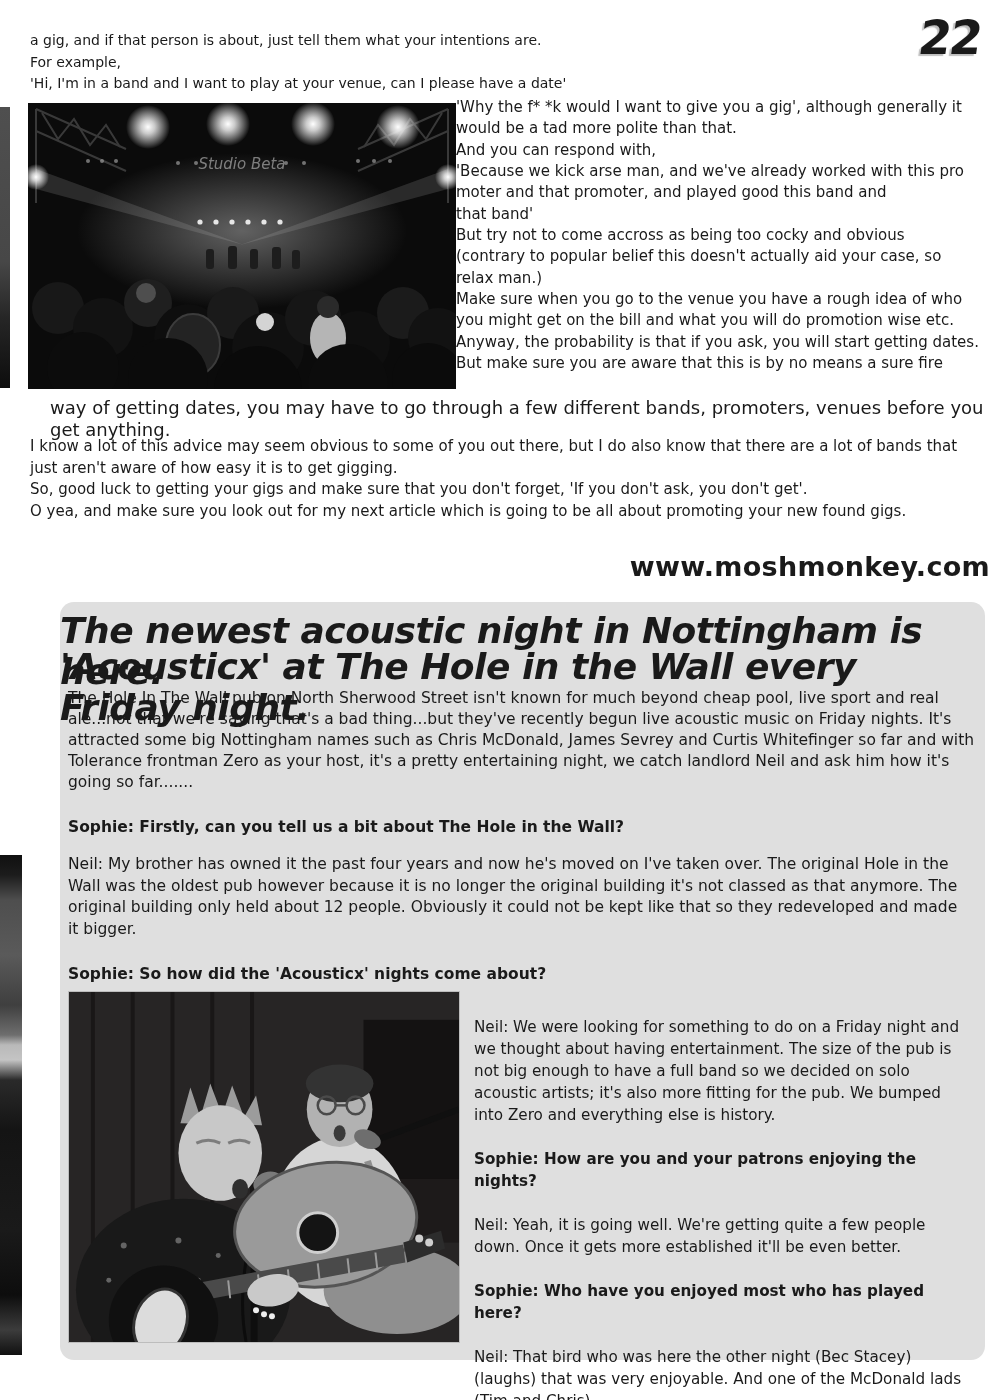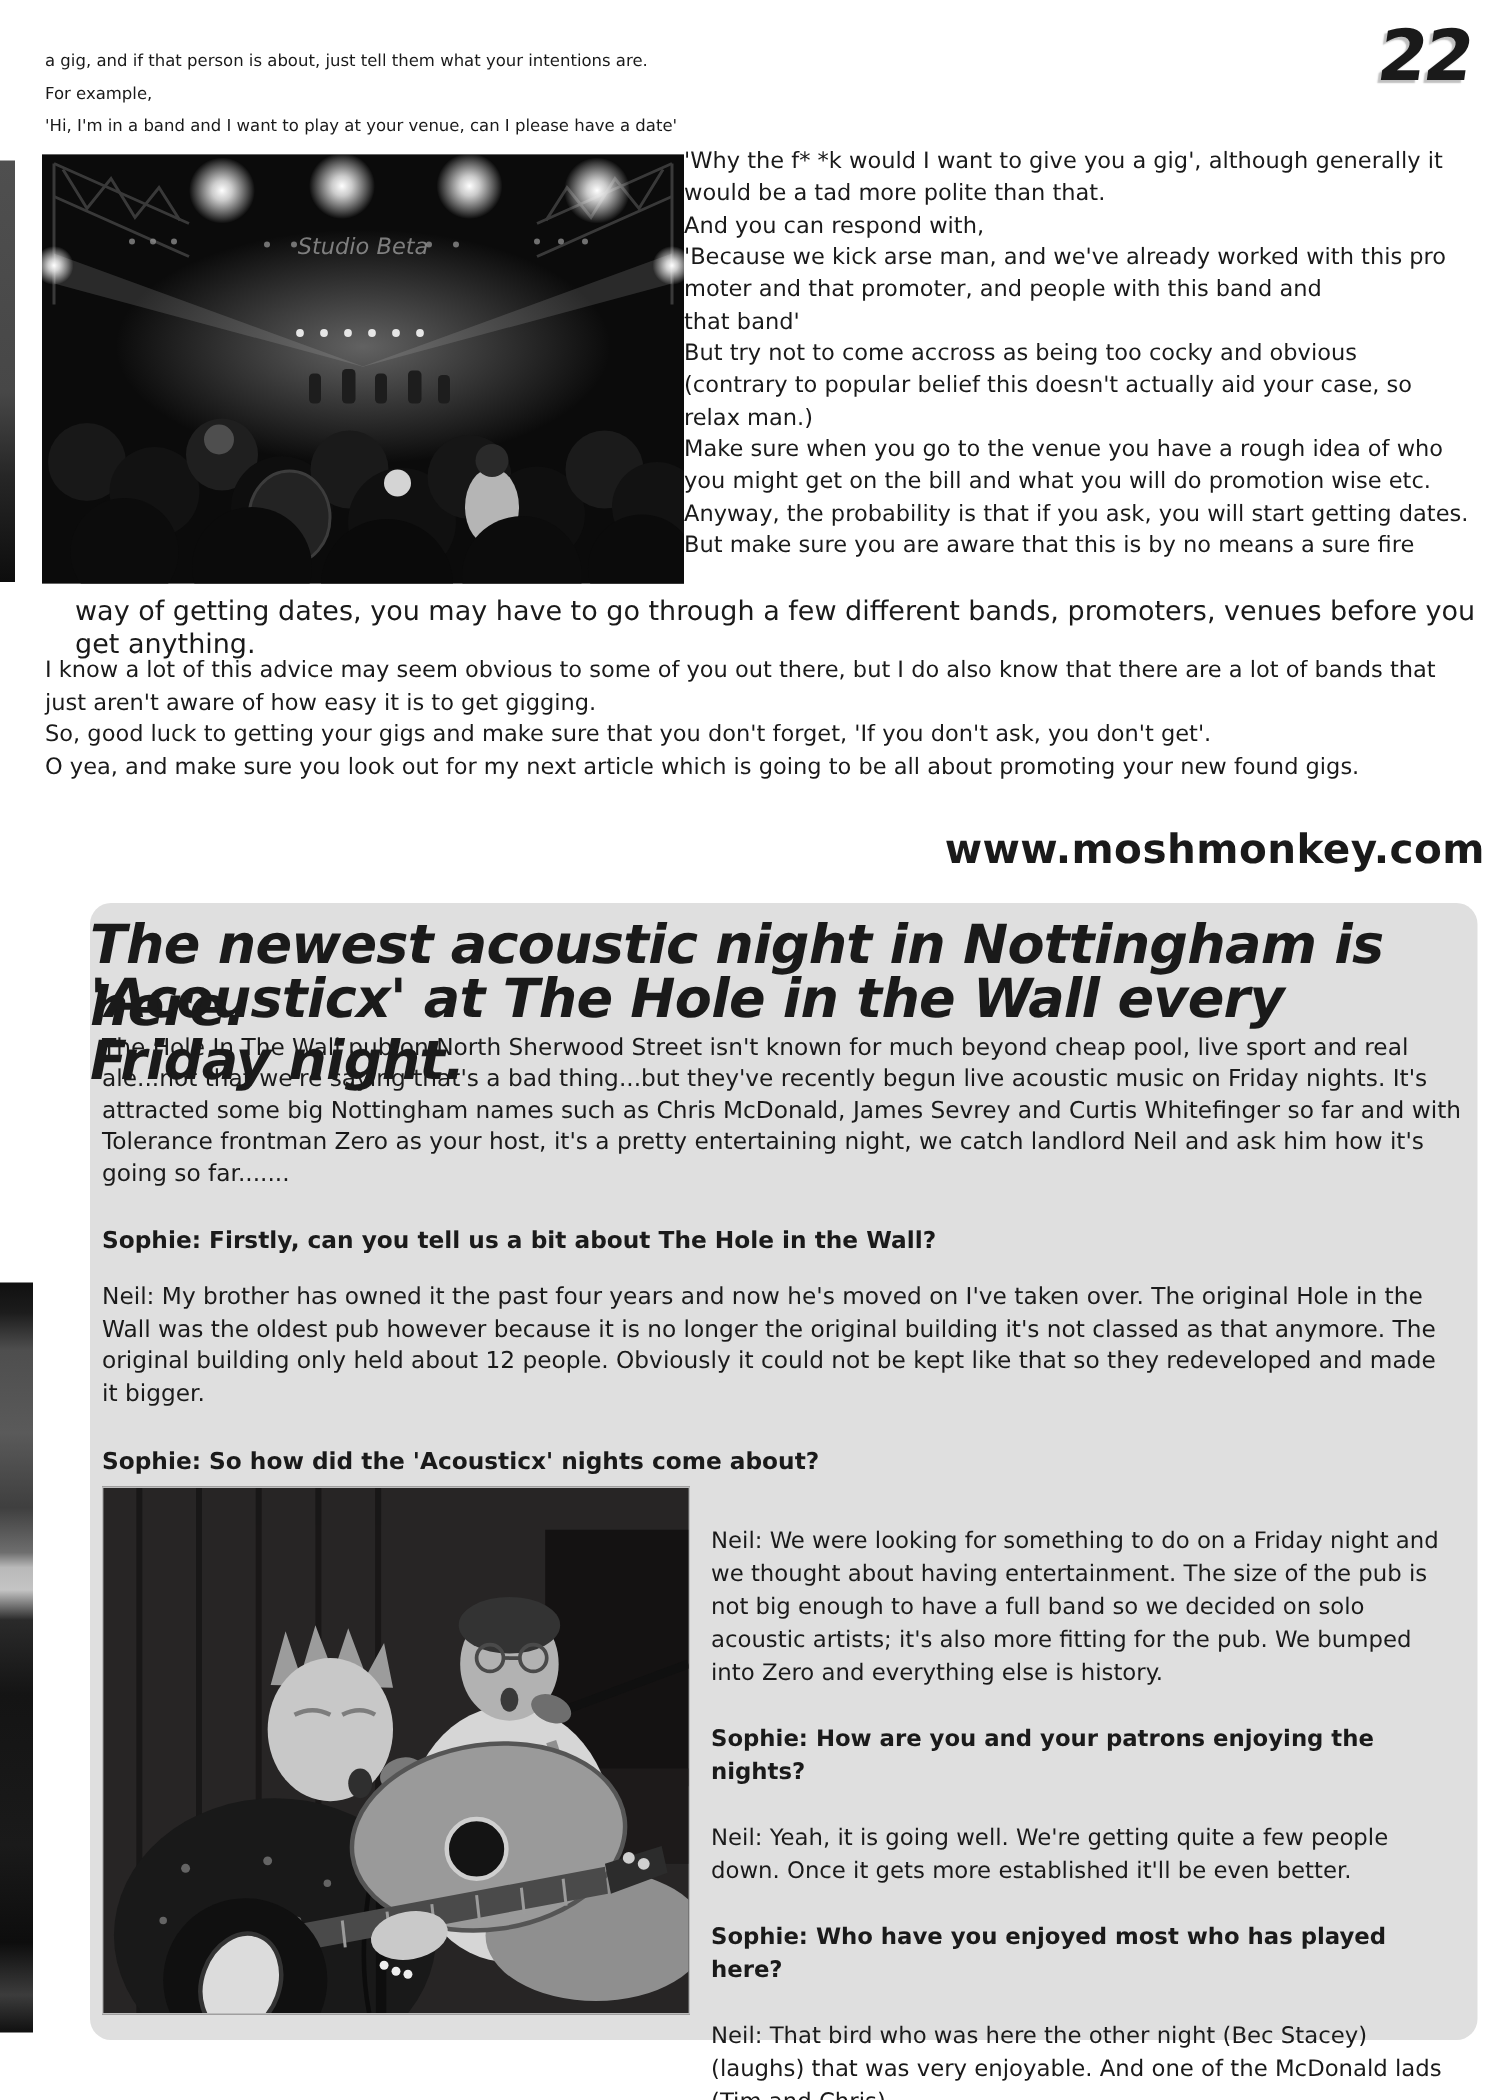--- a/index.html
+++ b/index.html
@@ -1,20 +1,20 @@
 <!DOCTYPE html>
 <html><head>
 <meta charset="utf-8">
 <style>
   html,body{margin:0;padding:0;background:#fff;}
   .page{position:relative;width:990px;height:1400px;background:#ffffff;overflow:hidden;
         font-family:"DejaVu Sans",sans-serif;color:#1a1a1a;}
   .abs{position:absolute;}
 
-  .lead{left:30px;top:30px;width:910px;font-size:11px;line-height:21.5px;}
+  .lead{left:30px;top:30px;width:910px;font-size:14px;line-height:21.5px;}
   .page-number{right:10px;top:10px;font-size:47px;font-weight:bold;letter-spacing:-2px;
                transform:skewX(-8deg);text-shadow:-2px 2px 1px rgba(0,0,0,.25);}
 
   .strip-top{left:0;top:107px;width:10px;height:281px;
              background:linear-gradient(180deg,#4f4f4f 0%,#474747 55%,#262626 75%,#0d0d0d 100%);}
   .strip-bottom{left:0;top:855px;width:22px;height:500px;
              background:linear-gradient(180deg,#101010 0%,#1c1c1c 4%,#4e4e4e 9%,#5a5a5a 20%,
              #3f3f3f 30%,#6e6e6e 36%,#b9b9b9 38%,#c4c4c4 41%,#2a2a2a 45%,#141414 55%,
              #1a1a1a 75%,#0d0d0d 88%,#3c3c3c 95%,#101010 100%);}
 
@@ -151,21 +151,21 @@
         <circle cx="400" cy="276" r="36" fill="#0b0b0b"></circle>
       </g>
     </svg>
   </div>
 
   <div class="abs venue-col">
     <div>'Why the f* *k would I want to give you a gig', although generally it</div>
     <div>would be a tad more polite than that.</div>
     <div>And you can respond with,</div>
     <div>'Because we kick arse man, and we've already worked with this pro</div>
-    <div>moter and that promoter, and people with this band and</div>
+    <div>moter and that promoter, and played good this band and</div>
     <div>that band'</div>
     <div>But try not to come accross as being too cocky and obvious</div>
     <div>(contrary to popular belief this doesn't actually aid your case, so</div>
     <div>relax man.)</div>
     <div>Make sure when you go to the venue you have a rough idea of who</div>
     <div>you might get on the bill and what you will do promotion wise etc.</div>
     <div>Anyway, the probability is that if you ask, you will start getting dates.</div>
     <div>But make sure you are aware that this is by no means a sure fire</div>
   </div>
 

